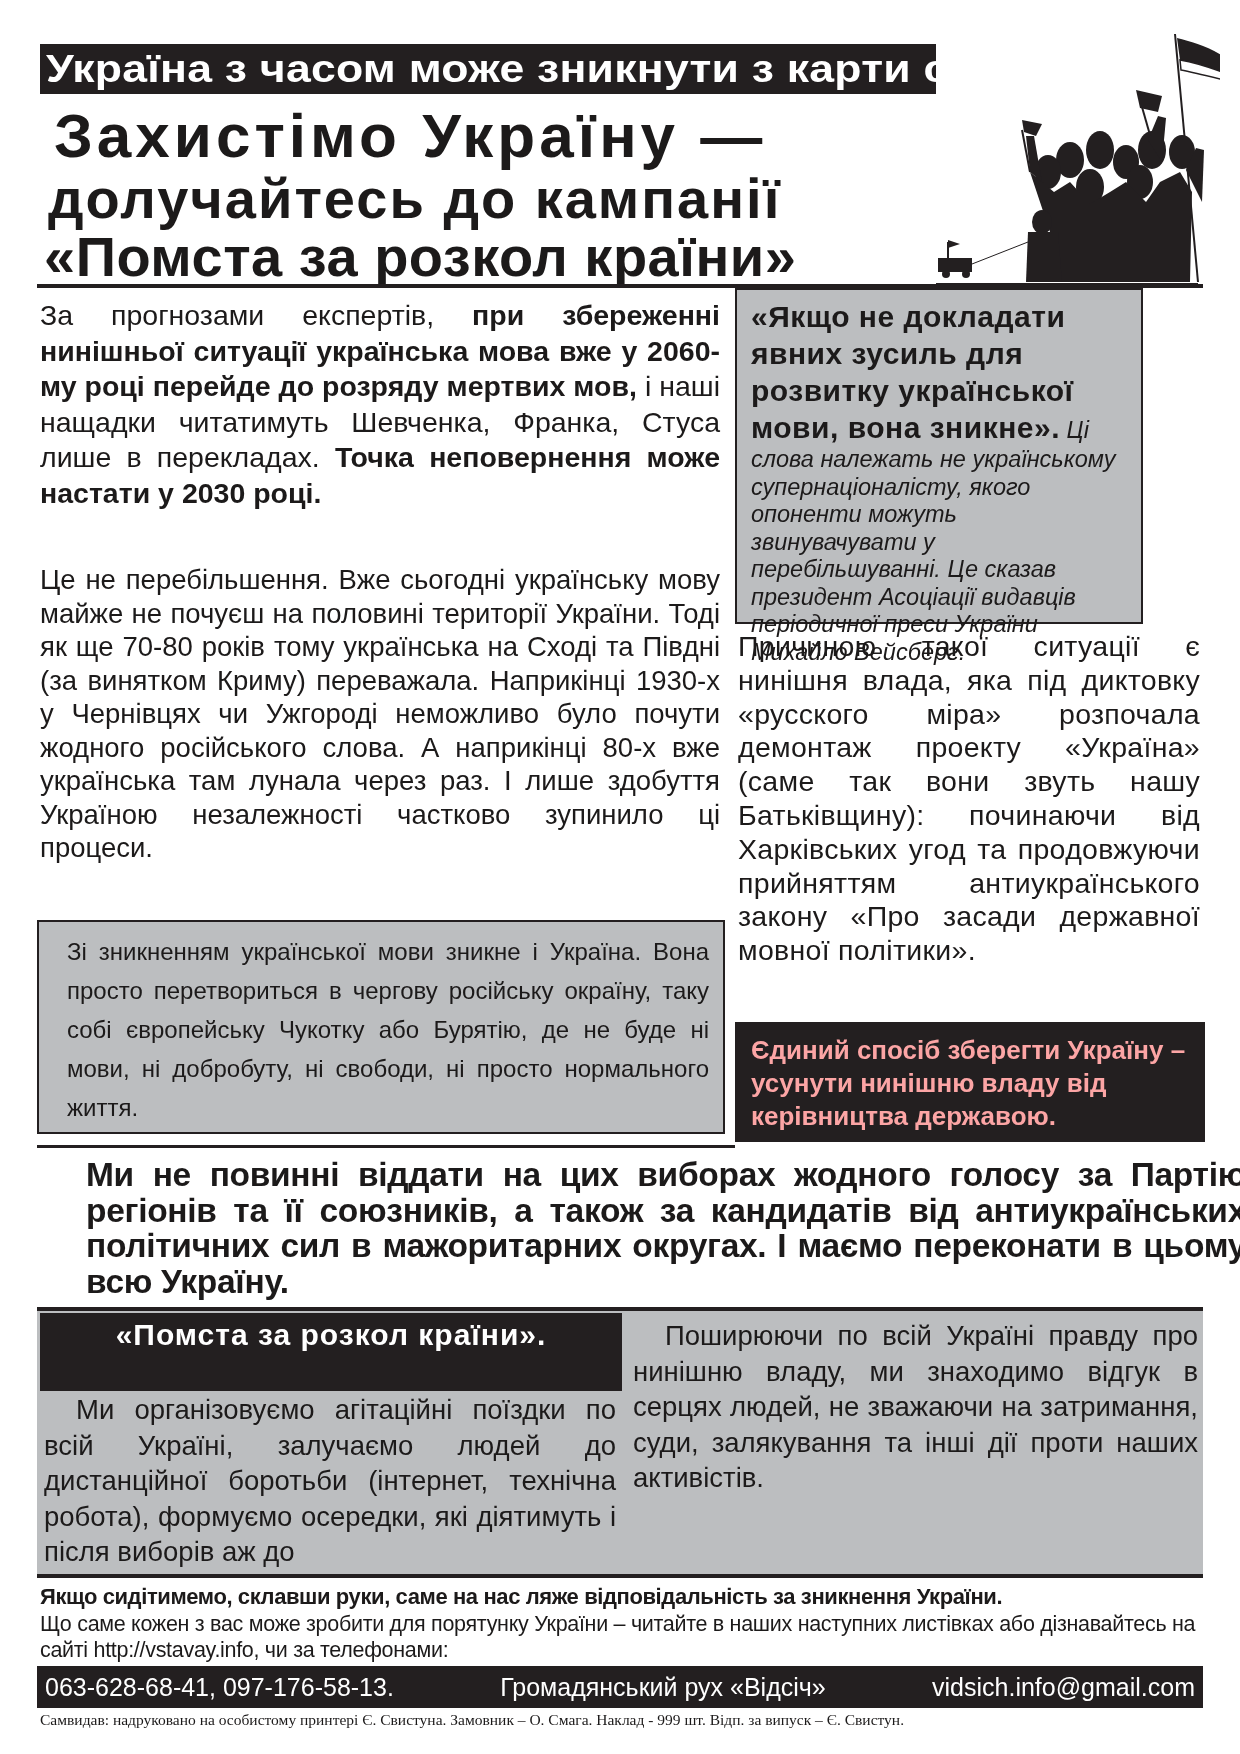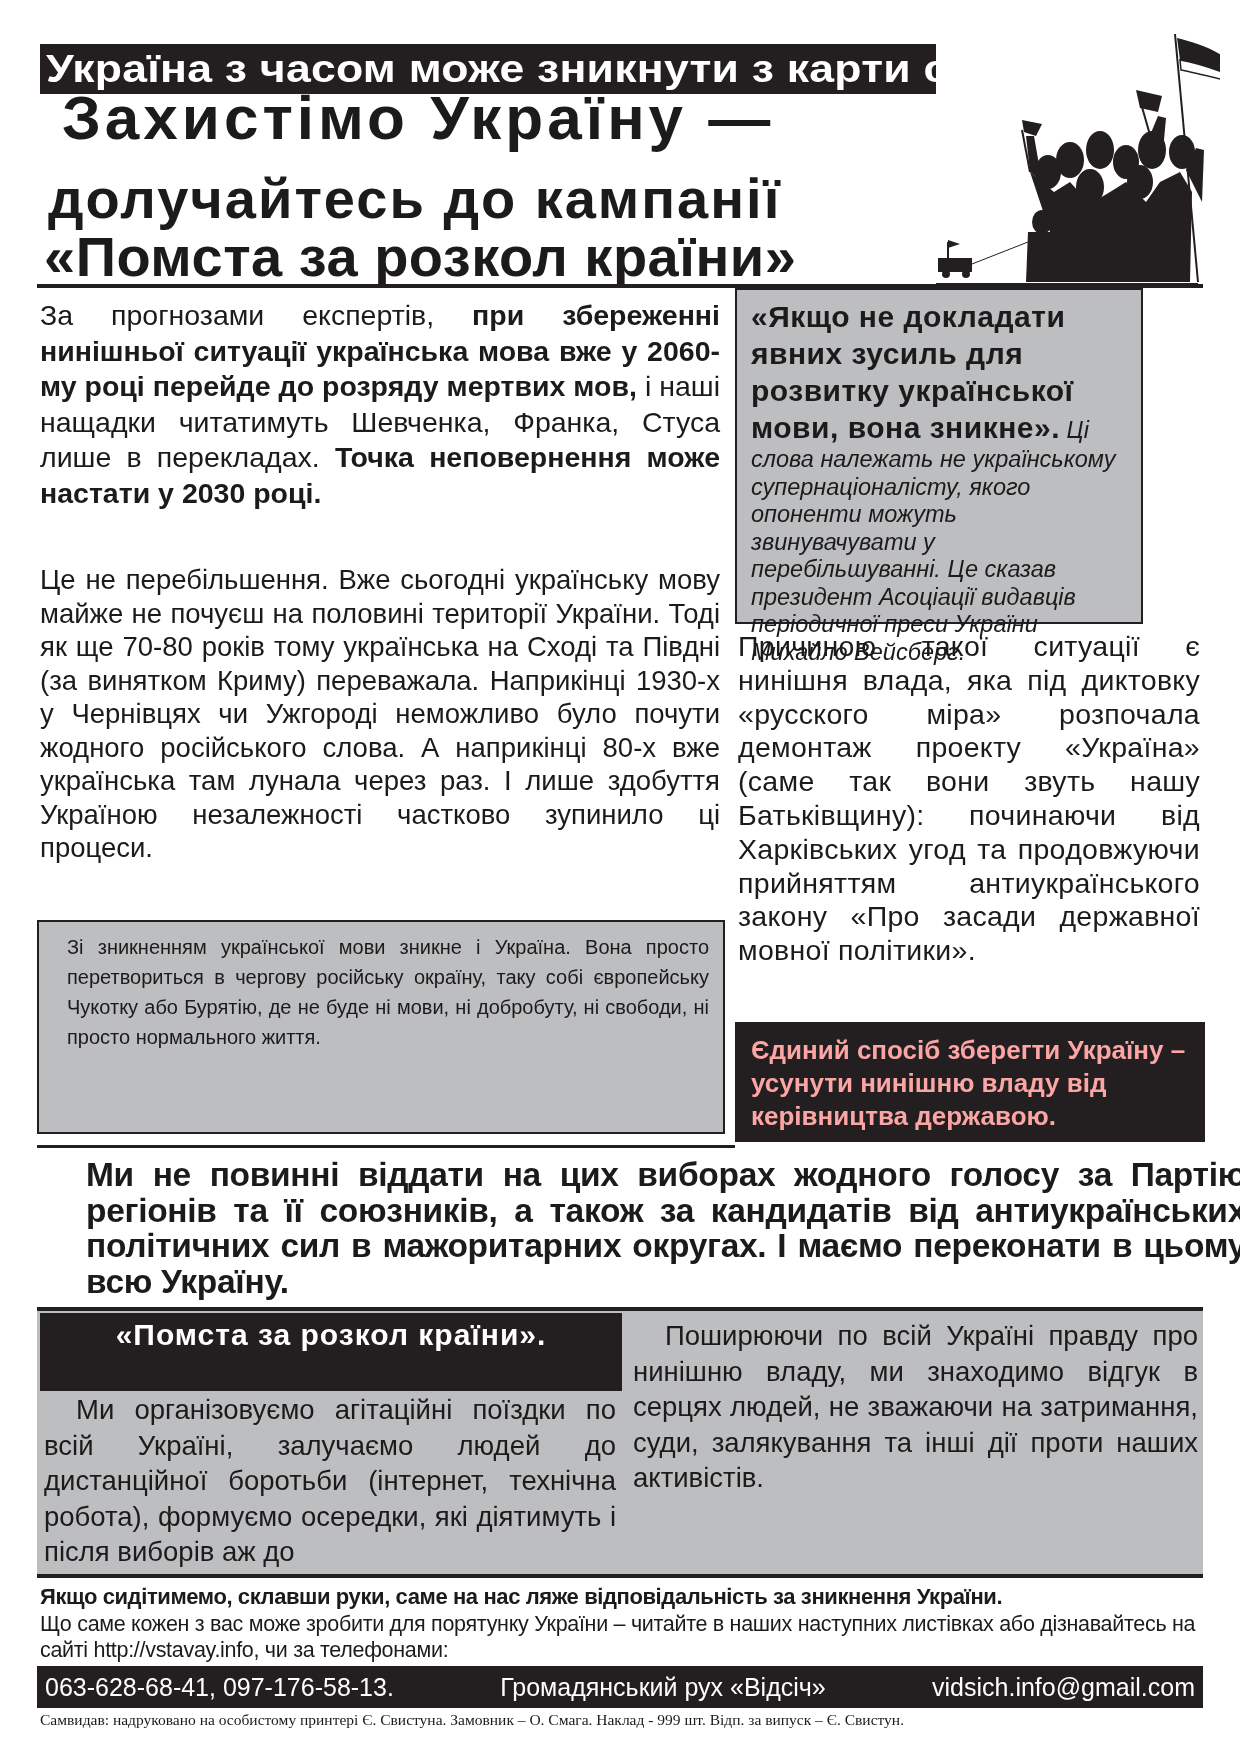--- a/index.html
+++ b/index.html
@@ -4,40 +4,40 @@
 <style>
   html, body { margin: 0; padding: 0; background: #ffffff; }
   body { width: 1240px; height: 1754px; position: relative; overflow: hidden; color: #1c1a1a; font-family: "Liberation Sans", sans-serif; }
   .abs { position: absolute; }
 
   
   #banner { left: 40px; top: 44px; width: 896px; height: 50px; background: #231f20; color: #fff; font-family: "Liberation Sans", sans-serif; font-weight: bold; font-size: 39px; line-height: 50px; padding-left: 6px; box-sizing: border-box; letter-spacing: 0.2px; transform-origin: left; white-space: nowrap; }
 
   
   .title-line { left: 40px; font-family: "Liberation Sans", sans-serif; font-weight: bold; color: #1c1a1a; white-space: nowrap; letter-spacing: 1px; }
-  #title1 { top: 82px; font-size: 62px; left: 54px; letter-spacing: 4px; margin-left: 8px; }
+  #title1 { top: 100px; font-size: 62px; left: 54px; letter-spacing: 4px; }
   #title2 { top: 166px; font-size: 56px; left: 48px; letter-spacing: 2px; }
   #title3 { top: 224px; font-size: 56px; left: 44px; letter-spacing: 0.5px; }
 
   
   #crowd { left: 930px; top: 32px; width: 290px; height: 256px; }
 
   
   #rule-top { left: 37px; top: 284px; width: 1166px; height: 4px; background: #231f20; }
 
   
   .body-text { font-family: "Liberation Sans", sans-serif; font-size: 27.5px; line-height: 33.5px; text-align: justify; color: #1c1a1a; }
   .body-text b { font-weight: bold; }
 
   #lead { left: 40px; top: 298px; width: 680px; font-size: 28.5px; line-height: 35.5px; }
   #para2 { left: 40px; top: 563px; width: 680px; }
 
   
   #leftbox { left: 37px; top: 920px; width: 688px; height: 214px; background: #bcbec0; border: 2px solid #231f20; box-sizing: border-box; padding: 10px 14px 0 28px; }
-  #leftbox .body-text { font-size: 20px; line-height: 30px; }
+  #leftbox .body-text { font-size: 24px; line-height: 39px; }
 
   
   #quotebox { left: 735px; top: 288px; width: 408px; height: 336px; background: #bcbec0; border: 2px solid #231f20; box-sizing: border-box; padding: 8px 12px 0 14px; }
   #quote-bold { font-family: "Liberation Sans", sans-serif; font-weight: bold; font-size: 30px; line-height: 37px; text-align: justify; letter-spacing: 0.5px; }
   #quote-italic { font-family: "Liberation Sans", sans-serif; font-style: italic; font-size: 23.5px; line-height: 27.5px; text-align: justify; }
 
   #rightpara { left: 738px; top: 630px; width: 462px; font-size: 28.5px; line-height: 33.8px; text-align: justify; letter-spacing: 0.3px; }
 
   
   #callout { left: 735px; top: 1022px; width: 470px; height: 120px; background: #231f20; color: #fca5a5; box-sizing: border-box; padding: 12px 14px 0 16px; font-family: "Liberation Sans", sans-serif; font-weight: bold; font-size: 26px; line-height: 33px; }

